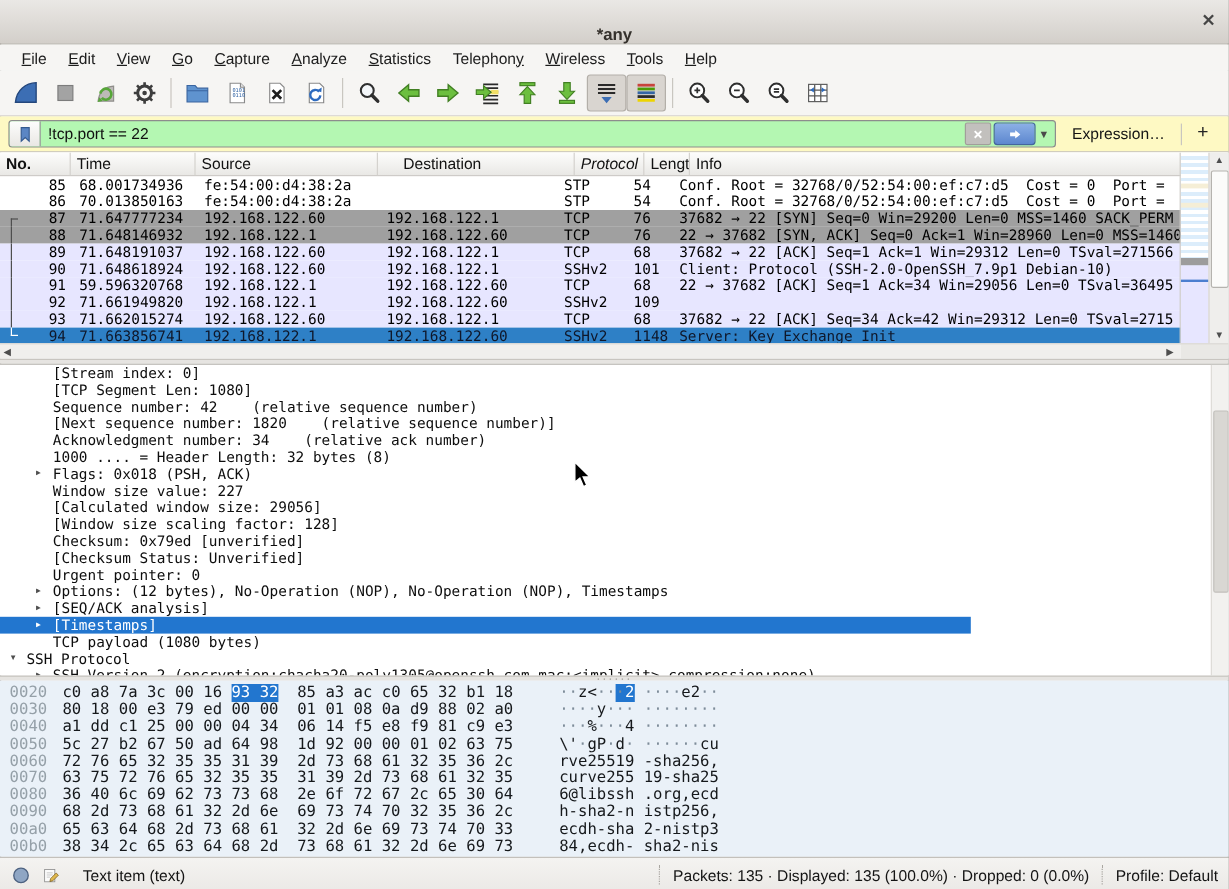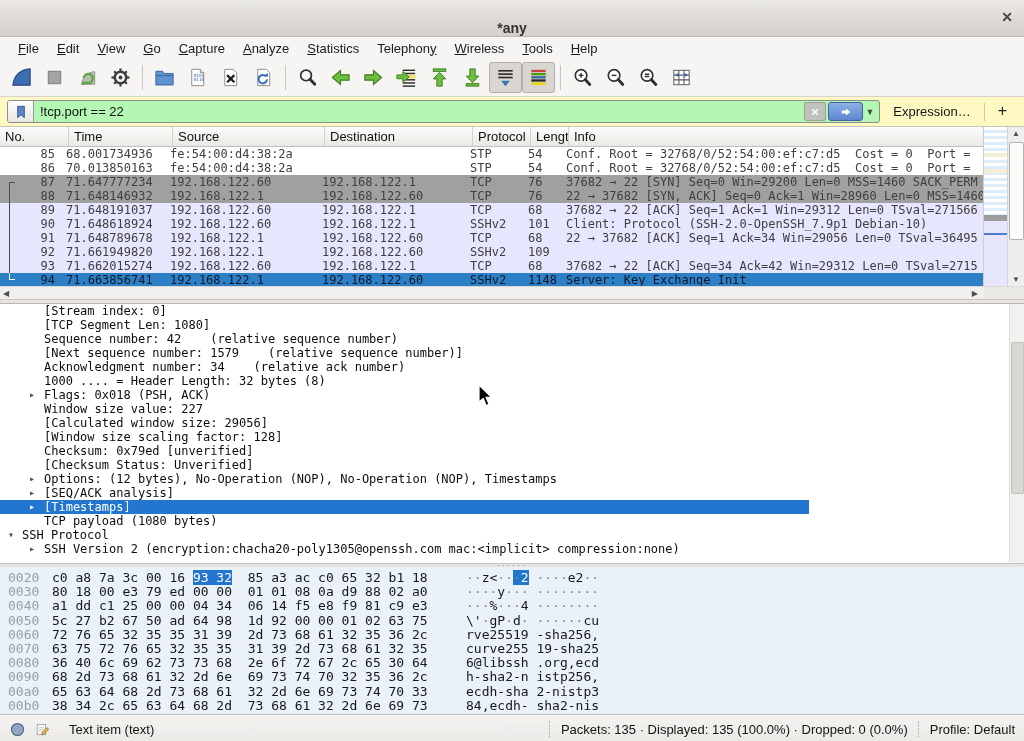--- a/index.html
+++ b/index.html
@@ -41,21 +41,21 @@
   .apply-drop{font-size:9px;color:#4a4a4a;padding:0 5px 0 1px;flex:none}
   .expression-label{font-size:13px;color:#141414;padding:0 6px}
   .fsep{width:1px;height:18px;background:#c9c6c0}
   .add-filter{font-size:16px;color:#242424;padding:0 10px 2px 6px}
   
   .plist{position:relative;height:172px;background:#fff;overflow:hidden}
   .phead{display:flex;height:20px;background:linear-gradient(#fdfdfc,#e9e8e5);border-bottom:1px solid #c2c0bc;
     font-size:13px;color:#111;width:984px;box-sizing:border-box}
   .hcol{border-right:1px solid #d4d2ce;padding:2px 4px 0 5px;box-sizing:border-box;overflow:hidden;white-space:nowrap;flex:none}
   .rows{position:absolute;top:20px;left:0;width:984px}
-  .prow{display:flex;height:14px;font:12px/14px "DejaVu Sans Mono",monospace;white-space:pre;position:relative;color:#404040}
+  .prow{display:flex;height:14px;font:12px/14px "DejaVu Sans Mono",monospace;white-space:pre;position:relative;color:#000000}
   .cell{overflow:hidden;white-space:pre;box-sizing:border-box;flex:none;padding:0 4px}
   .c-no{width:62px;text-align:right;padding-right:7px}
   .c-time{width:104px}.c-src{width:152px}.c-dst{width:148px}.c-proto{width:58px}
   .c-len{width:38px;text-align:left;padding-right:4px}
   .c-info{width:422px}
   .r-plain{background:#fff}
   .r-gray{background:var(--row-gray,#a0a0a0)}
   .r-lav{background:var(--row-lav,#e7e6ff)}
   .r-sel{background:var(--sel-blue,#2e80c6);color:#0f172a}
   .rel{position:absolute;left:9px;width:5px;border-left:1px solid #4e4e4e}
@@ -312,36 +312,36 @@
     </span>
     <span class="apply-drop">▼</span>
   </div>
   <span class="expression-label">Expression…</span>
   <span class="fsep"></span>
   <span class="add-filter">+</span>
 </div>
 
 <div class="plist">
   <div class="phead">
-      <span class="hcol" style="width: 69px;">No.</span>
+      <span class="hcol" style="width: 59px; font-weight: bold;">No.</span>
       <span class="hcol" style="width: 104px;">Time</span>
       <span class="hcol" style="width: 152px;">Source</span>
-      <span class="hcol" style="width: 148px;">Destination</span>
-      <span class="hcol" style="width: 58px;">Protocol</span>
+      <span class="hcol" style="width: 148px; margin-left: 16px;">Destination</span>
+      <span class="hcol" style="width: 58px; font-style: italic;">Protocol</span>
       <span class="hcol" style="width: 38px;">Length</span>
       <span class="hcol" style="width: 452px;">Info</span>
     </div>
   <div class="rows">
       <div class="prow r-plain"><span class="cell c-no">85</span><span class="cell c-time">68.001734936</span><span class="cell c-src">fe:54:00:d4:38:2a</span><span class="cell c-dst"></span><span class="cell c-proto">STP</span><span class="cell c-len">54</span><span class="cell c-info">Conf. Root = 32768/0/52:54:00:ef:c7:d5  Cost = 0  Port =</span></div>
       <div class="prow r-plain"><span class="cell c-no">86</span><span class="cell c-time">70.013850163</span><span class="cell c-src">fe:54:00:d4:38:2a</span><span class="cell c-dst"></span><span class="cell c-proto">STP</span><span class="cell c-len">54</span><span class="cell c-info">Conf. Root = 32768/0/52:54:00:ef:c7:d5  Cost = 0  Port =</span></div>
       <div class="prow r-gray"><span class="cell c-no">87</span><span class="cell c-time">71.647777234</span><span class="cell c-src">192.168.122.60</span><span class="cell c-dst">192.168.122.1</span><span class="cell c-proto">TCP</span><span class="cell c-len">76</span><span class="cell c-info">37682 → 22 [SYN] Seq=0 Win=29200 Len=0 MSS=1460 SACK_PERM</span><span class="rel start"></span></div>
       <div class="prow r-gray"><span class="cell c-no">88</span><span class="cell c-time">71.648146932</span><span class="cell c-src">192.168.122.1</span><span class="cell c-dst">192.168.122.60</span><span class="cell c-proto">TCP</span><span class="cell c-len">76</span><span class="cell c-info">22 → 37682 [SYN, ACK] Seq=0 Ack=1 Win=28960 Len=0 MSS=1460</span><span class="rel mid"></span></div>
       <div class="prow r-lav"><span class="cell c-no">89</span><span class="cell c-time">71.648191037</span><span class="cell c-src">192.168.122.60</span><span class="cell c-dst">192.168.122.1</span><span class="cell c-proto">TCP</span><span class="cell c-len">68</span><span class="cell c-info">37682 → 22 [ACK] Seq=1 Ack=1 Win=29312 Len=0 TSval=271566</span><span class="rel mid"></span></div>
       <div class="prow r-lav"><span class="cell c-no">90</span><span class="cell c-time">71.648618924</span><span class="cell c-src">192.168.122.60</span><span class="cell c-dst">192.168.122.1</span><span class="cell c-proto">SSHv2</span><span class="cell c-len">101</span><span class="cell c-info">Client: Protocol (SSH-2.0-OpenSSH_7.9p1 Debian-10)</span><span class="rel mid"></span></div>
-      <div class="prow r-lav"><span class="cell c-no">91</span><span class="cell c-time">71.648789678</span><span class="cell c-src">192.168.122.1</span><span class="cell c-dst">192.168.122.60</span><span class="cell c-proto">TCP</span><span class="cell c-len">68</span><span class="cell c-info">22 → 37682 [ACK] Seq=1 Ack=34 Win=29056 Len=0 TSval=36495</span><span class="rel mid"></span></div>
+      <div class="prow r-lav"><span class="cell c-no">91</span><span class="cell c-time">59.596320768</span><span class="cell c-src">192.168.122.1</span><span class="cell c-dst">192.168.122.60</span><span class="cell c-proto">TCP</span><span class="cell c-len">68</span><span class="cell c-info">22 → 37682 [ACK] Seq=1 Ack=34 Win=29056 Len=0 TSval=36495</span><span class="rel mid"></span></div>
       <div class="prow r-lav"><span class="cell c-no">92</span><span class="cell c-time">71.661949820</span><span class="cell c-src">192.168.122.1</span><span class="cell c-dst">192.168.122.60</span><span class="cell c-proto">SSHv2</span><span class="cell c-len">109</span><span class="rel mid"></span></div>
       <div class="prow r-lav"><span class="cell c-no">93</span><span class="cell c-time">71.662015274</span><span class="cell c-src">192.168.122.60</span><span class="cell c-dst">192.168.122.1</span><span class="cell c-proto">TCP</span><span class="cell c-len">68</span><span class="cell c-info">37682 → 22 [ACK] Seq=34 Ack=42 Win=29312 Len=0 TSval=2715</span><span class="rel mid"></span></div>
       <div class="prow r-sel"><span class="cell c-no">94</span><span class="cell c-time">71.663856741</span><span class="cell c-src">192.168.122.1</span><span class="cell c-dst">192.168.122.60</span><span class="cell c-proto">SSHv2</span><span class="cell c-len">1148</span><span class="cell c-info">Server: Key Exchange Init</span><span class="rel end"></span></div>
     </div>
   <div class="minimap"></div>
   <div class="vscroll">
     <span class="sarrow" style="top:0">▲</span>
     <div class="vthumb"></div>
     <span class="sarrow" style="bottom:0">▼</span>
   </div>
@@ -352,29 +352,30 @@
   <div class="scorner"></div>
 </div>
 
 <div class="splitter"></div>
 
 <div class="detail">
   <div id="detail-rows">
       <div class="drow ind1"><span class="txt">[Stream index: 0]</span></div>
       <div class="drow ind1"><span class="txt">[TCP Segment Len: 1080]</span></div>
       <div class="drow ind1"><span class="txt">Sequence number: 42    (relative sequence number)</span></div>
-      <div class="drow ind1"><span class="txt">[Next sequence number: 1579    (relative sequence number)]</span></div>
+      <div class="drow ind1"><span class="txt">[Next sequence number: 1820    (relative sequence number)]</span></div>
       <div class="drow ind1"><span class="txt">Acknowledgment number: 34    (relative ack number)</span></div>
       <div class="drow ind1"><span class="txt">1000 .... = Header Length: 32 bytes (8)</span></div>
       <div class="drow ind1"><span class="dar">▸</span><span class="txt">Flags: 0x018 (PSH, ACK)</span></div>
       <div class="drow ind1"><span class="txt">Window size value: 227</span></div>
       <div class="drow ind1"><span class="txt">[Calculated window size: 29056]</span></div>
       <div class="drow ind1"><span class="txt">[Window size scaling factor: 128]</span></div>
       <div class="drow ind1"><span class="txt">Checksum: 0x79ed [unverified]</span></div>
       <div class="drow ind1"><span class="txt">[Checksum Status: Unverified]</span></div>
+      <div class="drow ind1"><span class="txt">Urgent pointer: 0</span></div>
       <div class="drow ind1"><span class="dar">▸</span><span class="txt">Options: (12 bytes), No-Operation (NOP), No-Operation (NOP), Timestamps</span></div>
       <div class="drow ind1"><span class="dar">▸</span><span class="txt">[SEQ/ACK analysis]</span></div>
       <div class="drow ind1 sel"><span class="dar">▸</span><span class="txt">[Timestamps]</span></div>
       <div class="drow ind1"><span class="txt">TCP payload (1080 bytes)</span></div>
       <div class="drow ind0"><span class="dar">▾</span><span class="txt">SSH Protocol</span></div>
       <div class="drow ind1"><span class="dar">▸</span><span class="txt">SSH Version 2 (encryption:chacha20-poly1305@openssh.com mac:&lt;implicit&gt; compression:none)</span></div>
     </div>
   <div class="dscroll">
       <div class="dthumb"></div>
     </div>

